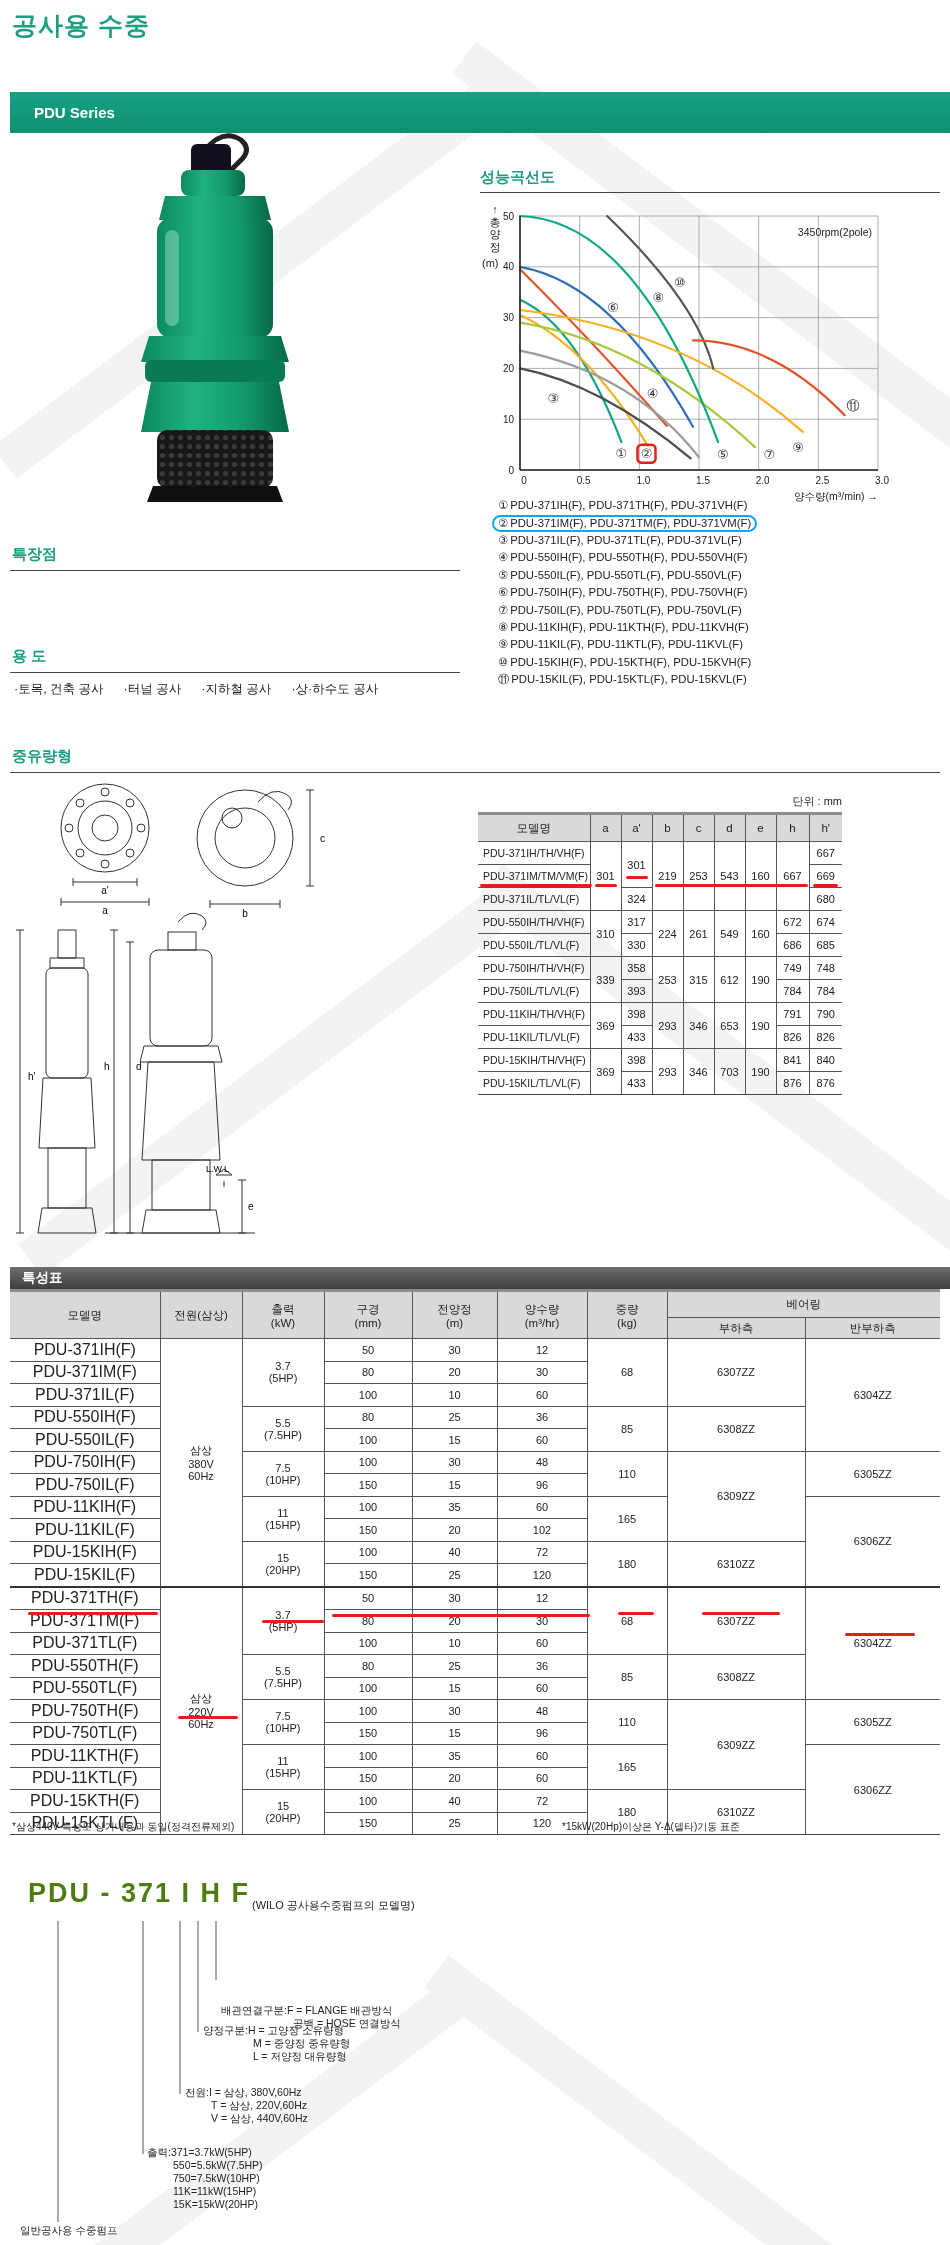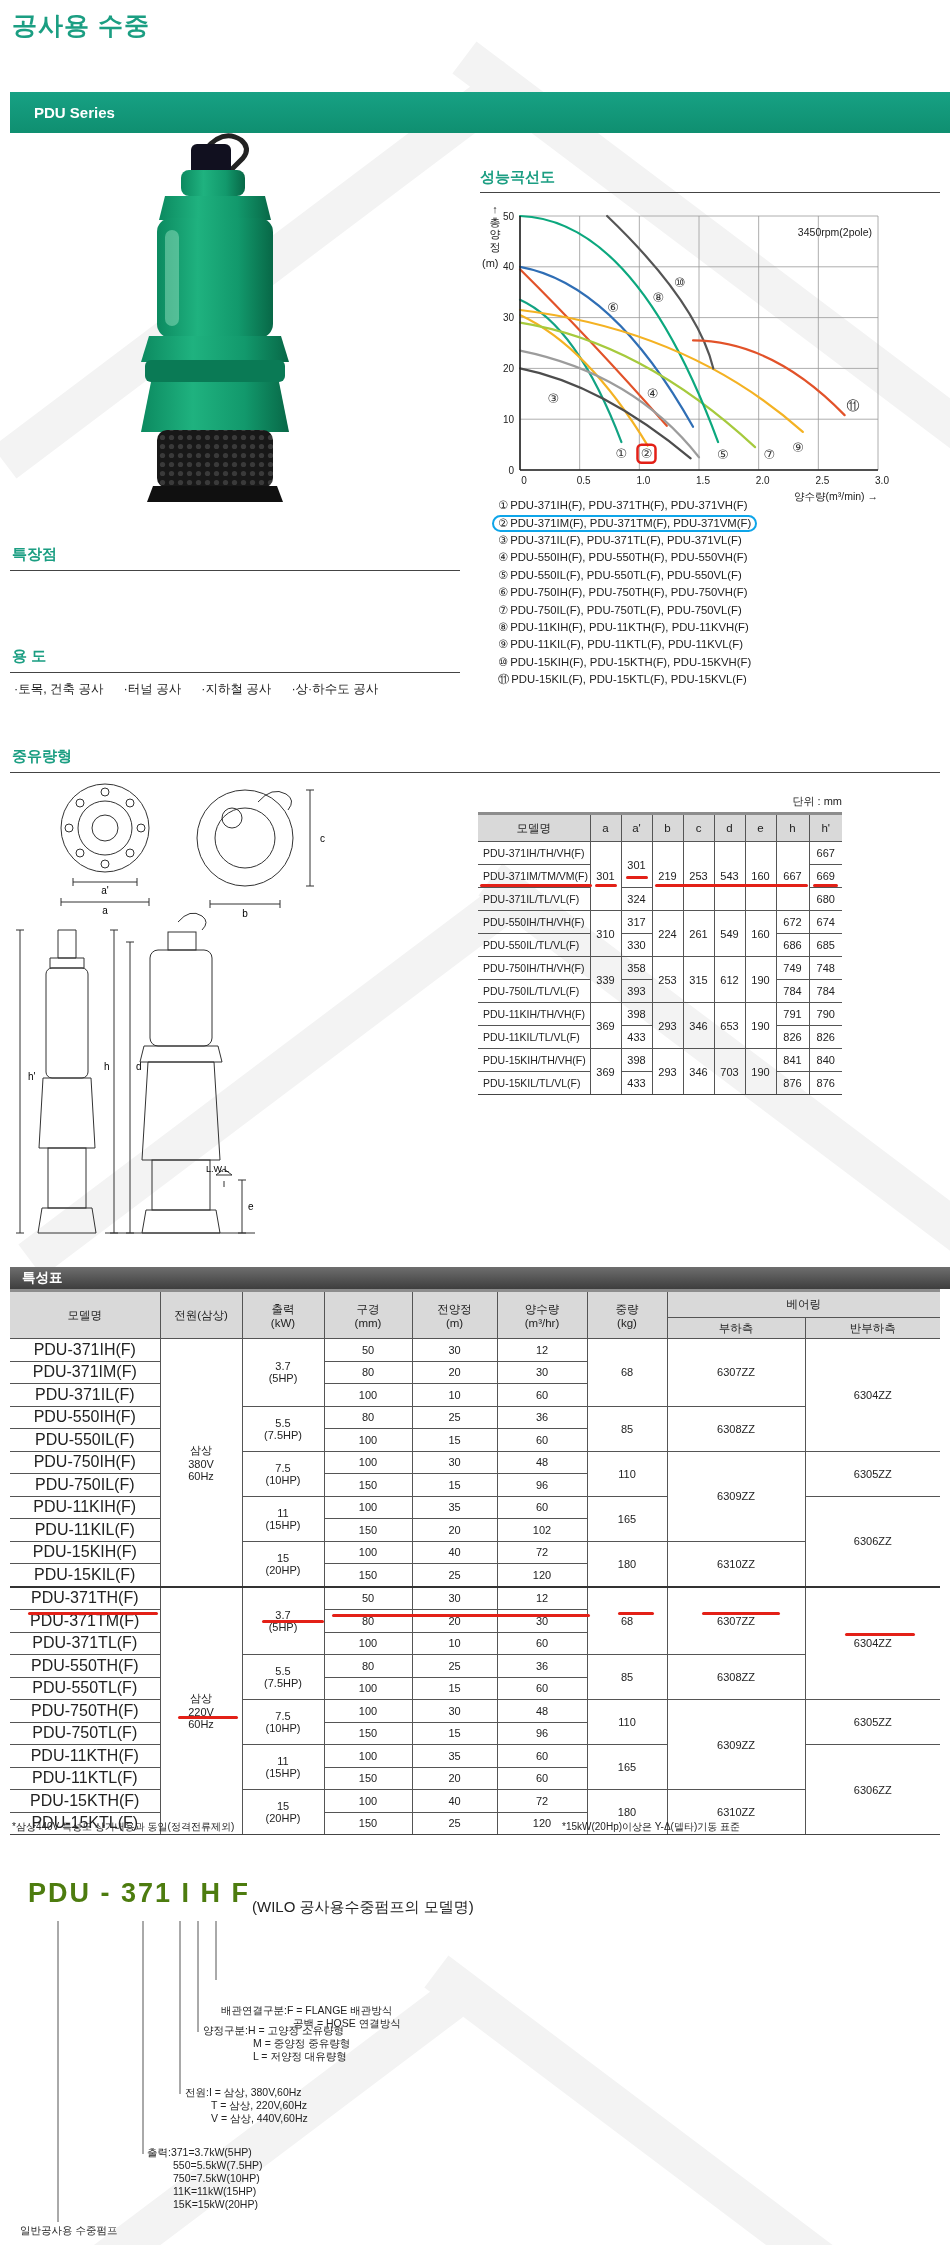--- a/index.html
+++ b/index.html
@@ -36,21 +36,21 @@
   .spec-tbl td{height:21.5px;font-size:11px;}
   .spec-tbl td.c-model{font-size:16px;}
   .spec-tbl tr.grp td{border-top:2px solid #333;}
   .spec-bar{background:linear-gradient(#6e6e6e,#3e3e3e);color:#fff;font-size:13.5px;font-weight:bold;
             display:flex;align-items:center;padding-left:12px;}
   .footnote{font-size:10px;color:#222;}
   
   .red-line{position:absolute;height:3px;background:#e32017;border-radius:2px;z-index:5;}
   
   .naming-title{font-size:27px;font-weight:bold;color:#4d7c0f;letter-spacing:2px;}
-  .naming-sub{font-size:15px;color:#222;}
+  .naming-sub{font-size:11px;color:#222;}
   .nm-block{position:absolute;font-size:10.5px;line-height:13px;color:#222;z-index:2;}
   .unit-lbl{font-size:11px;color:#222;}
   .drawing-line{stroke:#333;fill:none;stroke-width:1;}
 </style>
 </head>
 <body>
 
 <div id="page">
 
   <div class="wm" style="left:-60px;top:250px;width:640px;transform:rotate(-37deg);"></div>

